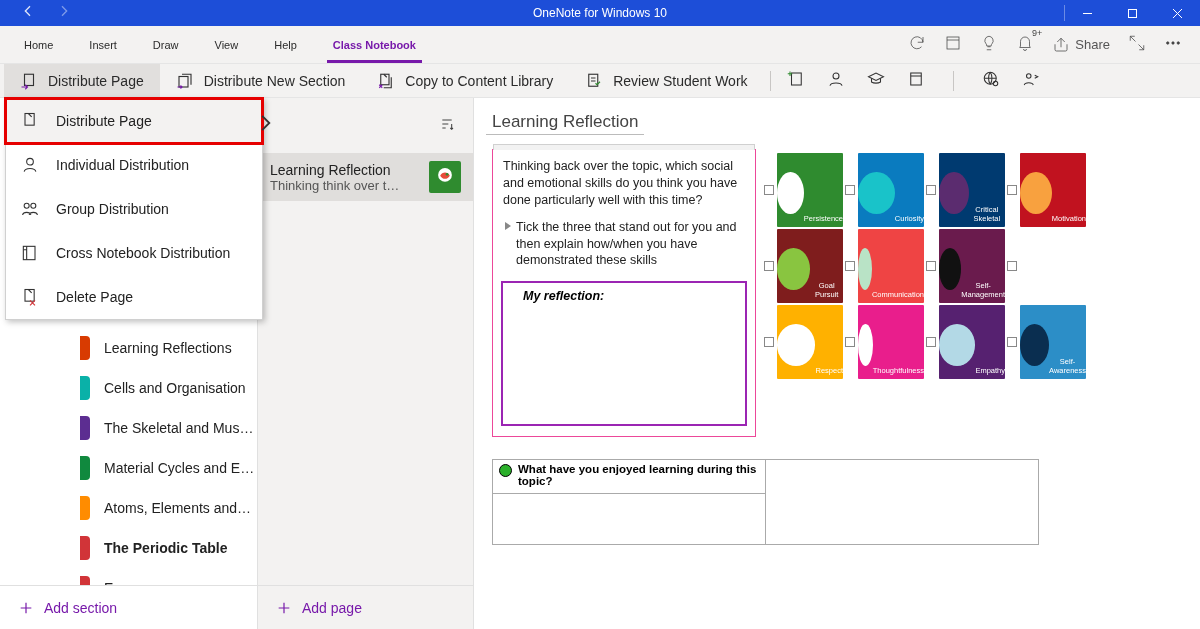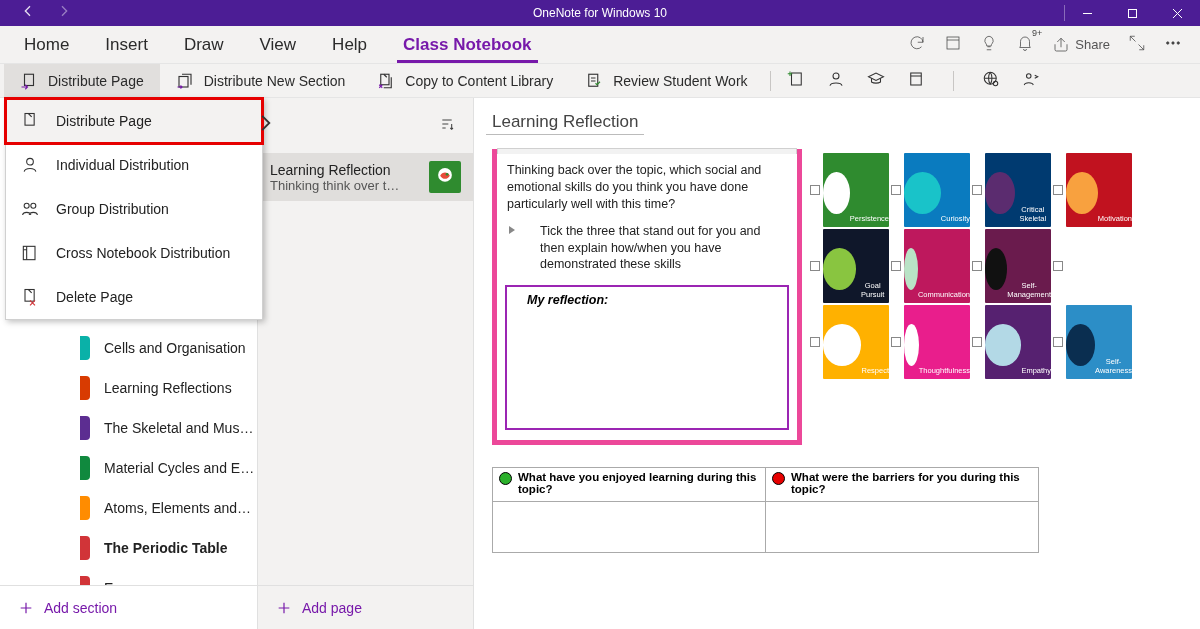--- a/index.html
+++ b/index.html
@@ -1,30 +1,30 @@
 <!DOCTYPE html>
 <html><head>
 <meta charset="utf-8">
 <style>
   * { box-sizing: border-box; font-family: "Segoe UI", sans-serif; }
   body { margin:0; width:1200px; height:629px; background:#fff; overflow:hidden; user-select:none; }
 
   
-  .titlebar { height:26px; background:#4c1d95; color:#fff; display:flex; align-items:center; position:relative; }
+  .titlebar { height:26px; background:#1d4ed8; color:#fff; display:flex; align-items:center; position:relative; }
   .tb-left { display:flex; align-items:center; gap:20px; padding-left:20px; }
   .tb-left svg { width:16px; height:16px; stroke:#fff; opacity:.85; }
   .tb-title { position:absolute; left:50%; transform:translateX(-50%); font-size:12px; }
   .tb-right { position:absolute; right:0; display:flex; }
   .tb-btn { width:45px; height:26px; display:flex; align-items:center; justify-content:center; }
   .tb-btn svg { stroke:#fff; fill:none; }
   .tb-vline { width:1px; height:16px; background:rgba(255,255,255,.35); margin:5px 0; }
 
   
   .tabs { height:37px; background:#F3F2F1; display:flex; align-items:center; padding:0 6px; position:relative; }
-  .tab { padding:0 18px; height:100%; display:flex; align-items:center; font-size:17px; color:#2b2b2b; cursor:pointer; }
+  .tab { padding:0 18px; height:100%; display:flex; align-items:center; font-size:11px; color:#2b2b2b; cursor:pointer; }
   .tab.active { color:#7719AA; font-weight:600; position:relative; }
   .tab.active::after { content:""; position:absolute; left:12px; right:12px; bottom:0; height:3px; background:#7719AA; }
   .tabs-right { margin-left:auto; display:flex; align-items:center; gap:18px; padding-right:12px; color:#555; font-size:13px; }
   .tabs-right .ic { width:18px; height:18px; stroke:#444; fill:none; }
   .share { display:flex; align-items:center; gap:5px; }
   .badge { position:absolute; top:-6px; right:-8px; font-size:9px; color:#444; }
   .bell { position:relative; }
 
   
   .cmds { height:35px; background:#F3F2F1; border-top:1px solid #e5e5e5; border-bottom:1px solid #e5e5e5; display:flex; align-items:center; padding:0 4px; }
@@ -56,25 +56,25 @@
   .page-item::before { content:""; position:absolute; left:0; top:0; bottom:0; width:4px; background:#7719AA; }
   .page-text { flex:1; min-width:0; }
   .page-title { font-size:14px; color:#222; }
   .page-sub { font-size:13px; color:#555; white-space:nowrap; overflow:hidden; text-overflow:ellipsis; }
   .page-thumb { width:32px; height:32px; background:#2F8B2F; border-radius:2px; display:flex; align-items:center; justify-content:center; }
   .page-thumb svg { width:22px; height:22px; }
 
   
   .canvas { flex:1; background:#fff; overflow:hidden; padding:12px 18px 0 18px; }
   .canvas-title { font-size:17px; color:#444; padding:2px 6px; border-bottom:1px solid #bbb; display:inline-block; margin-bottom:14px; margin-left:-6px; }
-  .note-frame { border:5px solid #ec4899; width:310px; position:relative; }
+  .note-frame { border:1px solid #ec4899; width:264px; position:relative; }
   .note-frame::before { content:""; position:absolute; top:-6px; left:0; right:0; height:5px; background:#f2f2f2; border:1px solid #d0d0d0; border-bottom:none; }
   .note-body { padding:6px 10px; font-size:12.5px; color:#222; }
   .note-body p { margin:2px 0; line-height:1.35; }
-  .note-tick { display:flex; gap:23px; align-items:flex-start; margin-top:10px;justify-content:space-between; }
+  .note-tick { display:flex; gap:3px; align-items:flex-start; margin-top:10px;justify-content:space-between; }
   .note-tick svg { flex-shrink:0; margin-top:2px; }
   .reflect-box { border:2px solid #9B25B3; margin:6px 8px 10px 8px; height:145px; padding:6px 20px; font-size:12.5px; font-style:italic; font-weight:600; }
 
   .canvas-row { display:flex; gap:8px; align-items:flex-start; }
   .skill-grid { display:grid; grid-template-columns:repeat(5, 1fr); gap:2px; margin-top:4px; }
   .skill-slot { display:flex; align-items:center; gap:3px; }
   .cb { width:10px; height:10px; border:1px solid #888; flex-shrink:0; }
   .card { width:66px; height:74px; color:#fff; border-radius:1px; position:relative; text-align:center; display:flex; flex-direction:row; align-items:center; }
   .card-ic { width:42px; height:42px; border-radius:50%; margin-top:5px; display:flex; align-items:center; justify-content:center; }
   .card-lbl { font-size:7.5px; margin-top:auto; padding-bottom:4px; }
@@ -231,26 +231,26 @@
           <path d="M17 7l4 2-4 2"></path>
         </svg></span>
   </div>
 </div>
 
 <div class="main">
 
   <div class="col-sections">
     <div class="sec-scroll" id="sec-scroll">
         <div class="sec-item">
+          <span class="tabmark" style="background:#D83B01"></span>
+          <span>Learning Reflections</span>
+        </div>
+        <div class="sec-item">
           <span class="tabmark" style="background:#0AB1A8"></span>
           <span>Cells and Organisation</span>
-        </div>
-        <div class="sec-item">
-          <span class="tabmark" style="background:#D83B01"></span>
-          <span>Learning Reflections</span>
         </div>
         <div class="sec-item">
           <span class="tabmark" style="background:#5C2D91"></span>
           <span>The Skeletal and Mus…</span>
         </div>
         <div class="sec-item">
           <span class="tabmark" style="background:#10893E"></span>
           <span>Material Cycles and E…</span>
         </div>
         <div class="sec-item">
@@ -345,28 +345,28 @@
           </div>
           <div class="skill-slot">
             <span class="cb"></span>
     <div class="card" style="background:#C1121F">
       <div class="card-ic" style="background:#F8A13F"></div>
       <div class="card-lbl">Motivation</div>
     </div>
           </div>
           <div class="skill-slot">
             <span class="cb"></span>
-    <div class="card" style="background:#0f172a">
+    <div class="card" style="background:#7f1d1d">
       <div class="card-ic" style="background:#89C540"></div>
       <div class="card-lbl">Goal Pursuit</div>
     </div>
           </div>
           <div class="skill-slot">
             <span class="cb"></span>
-    <div class="card" style="background:#be185d">
+    <div class="card" style="background:#ef4444">
       <div class="card-ic" style="background:#B9E3C6"></div>
       <div class="card-lbl">Communication</div>
     </div>
           </div>
           <div class="skill-slot">
             <span class="cb"></span>
     <div class="card" style="background:#6A1B4D">
       <div class="card-ic" style="background:#111"></div>
       <div class="card-lbl">Self-Management</div>
     </div>
@@ -407,24 +407,20 @@
 
     <div class="enjoy-table" id="enjoy-table">
         <div class="enjoy-col">
           <div class="enjoy-head">
       <span class="dot" style="background:#2BB02B"></span>
       <span>What have you enjoyed learning during this topic?</span>
     </div>
           <div class="enjoy-body"></div>
         </div>
         <div class="enjoy-col">
-          <div class="enjoy-head">
-      <span class="dot" style="background:#E60000"></span>
-      <span>What were the barriers for you during this topic?</span>
-    </div>
           <div class="enjoy-body"></div>
         </div>
       </div>
   </div>
 
   <div class="dropdown">
     <div class="dd-item first" style="position:relative">
       <svg viewBox="0 0 24 24">
           <rect x="6" y="3" width="11" height="14"></rect>
           <path d="M10 3l4 4"></path>

